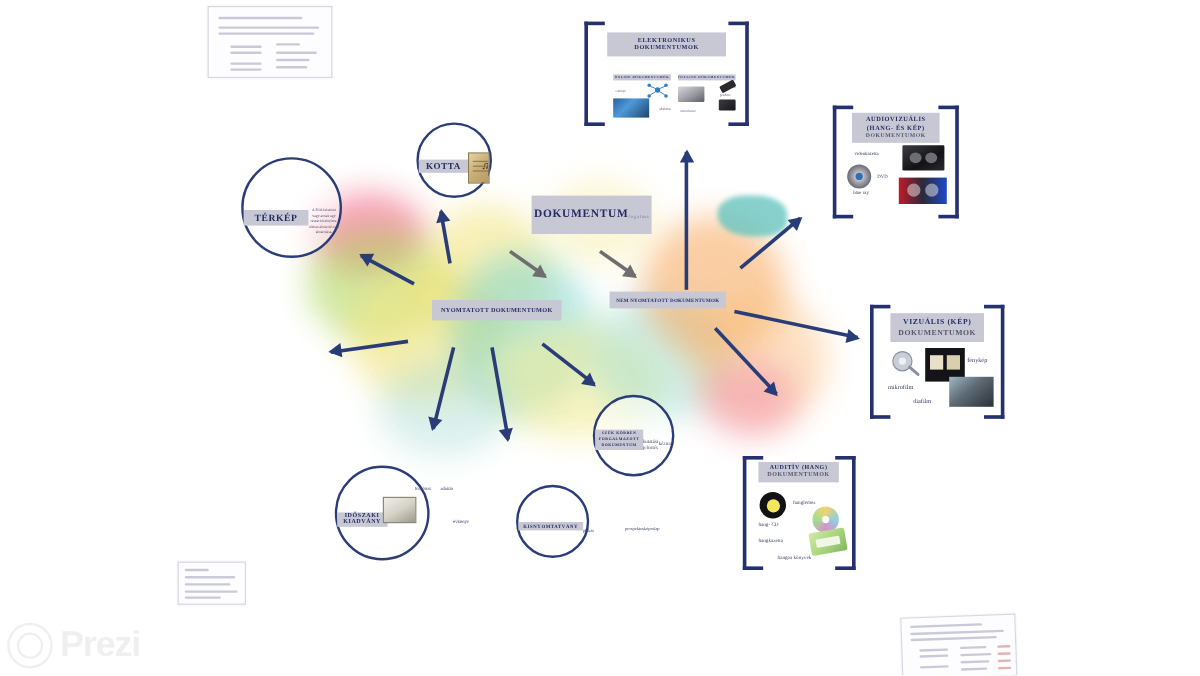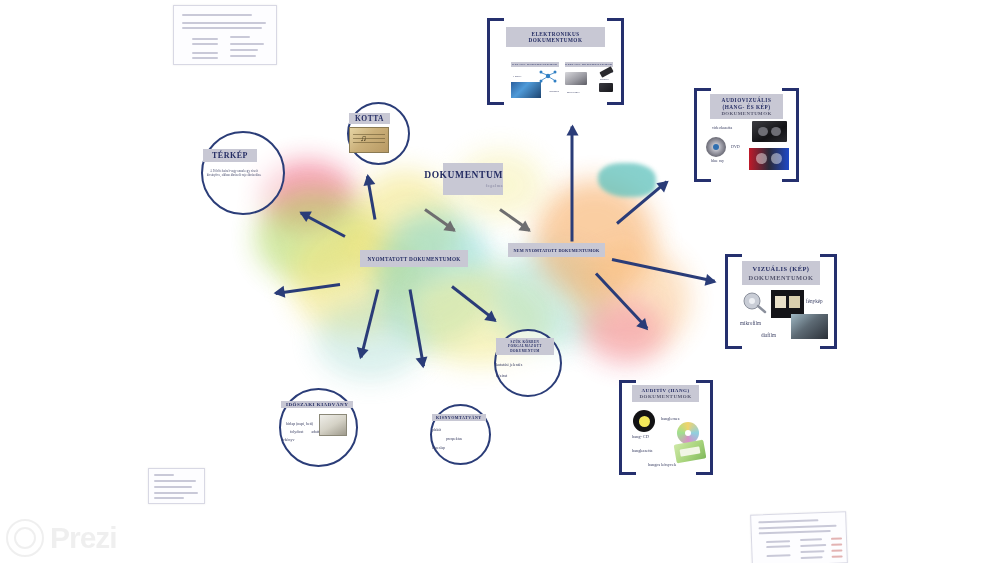--- a/index.html
+++ b/index.html
@@ -15,21 +15,21 @@
   .blob{position:absolute;border-radius:50%;filter:blur(13px);}
 
   
   .plate{background:#c8c8d4;color:#242c63;text-align:center;
          letter-spacing:.5px;font-weight:bold;
          font-family:"Liberation Serif", serif;}
 
   
   .circ{position:absolute;border:2px solid #2b3d78;border-radius:50%;
         background:rgba(255,255,255,.55);box-sizing:border-box;
-        display:flex;flex-direction:column;align-items:flex-start;
+        display:flex;flex-direction:row;align-items:center;
         justify-content:flex-start;}
 
   
   .bracket{position:absolute;box-sizing:border-box;background:rgba(255,255,255,.75);}
   .bracket::before,.bracket::after{content:"";position:absolute;width:14px;top:0;bottom:0;
         border:3px solid #25306e;}
   .bracket::before{left:0;border-right:none;}
   .bracket::after{right:0;border-left:none;}
 
   .bx-title{font-weight:bold;text-align:center;color:#242c63;}
@@ -99,22 +99,22 @@
   <div class="arrow" style="left:452px;top:285px;width:55px;transform:rotate(38deg);"></div>
 
   <div class="arrow" style="left:572px;top:240px;width:115px;transform:rotate(-90deg);"></div>
 
   <div class="arrow" style="left:617px;top:222px;width:65px;transform:rotate(-40deg);"></div>
 
   <div class="arrow" style="left:612px;top:258px;width:105px;transform:rotate(12deg);"></div>
 
   <div class="arrow" style="left:596px;top:272px;width:75px;transform:rotate(47deg);"></div>
 
-  <div class="plate" style="position:absolute;left:443px;top:163px;width:60px;height:32px;
-              display:flex;flex-direction:column;align-items:flex-end;justify-content:center;">
+  <div class="plate" style="position:absolute;left:443px;top:163px;width:100px;height:32px;
+              display:flex;align-items:center;justify-content:center;">
     <div style="font-size:9.5px;letter-spacing:.6px;">DOKUMENTUM</div>
     <div style="font-size:4px;color:#9a9ab0;margin-top:3px;">fogalma</div>
   </div>
 
   <div class="plate" style="position:absolute;left:360px;top:250px;width:108px;height:17px;
               display:flex;align-items:center;justify-content:center;">
     <span style="font-size:5.2px;letter-spacing:.3px;">NYOMTATOTT DOKUMENTUMOK</span>
   </div>
 
   <div class="plate" style="position:absolute;left:508px;top:243px;width:97px;height:14px;

